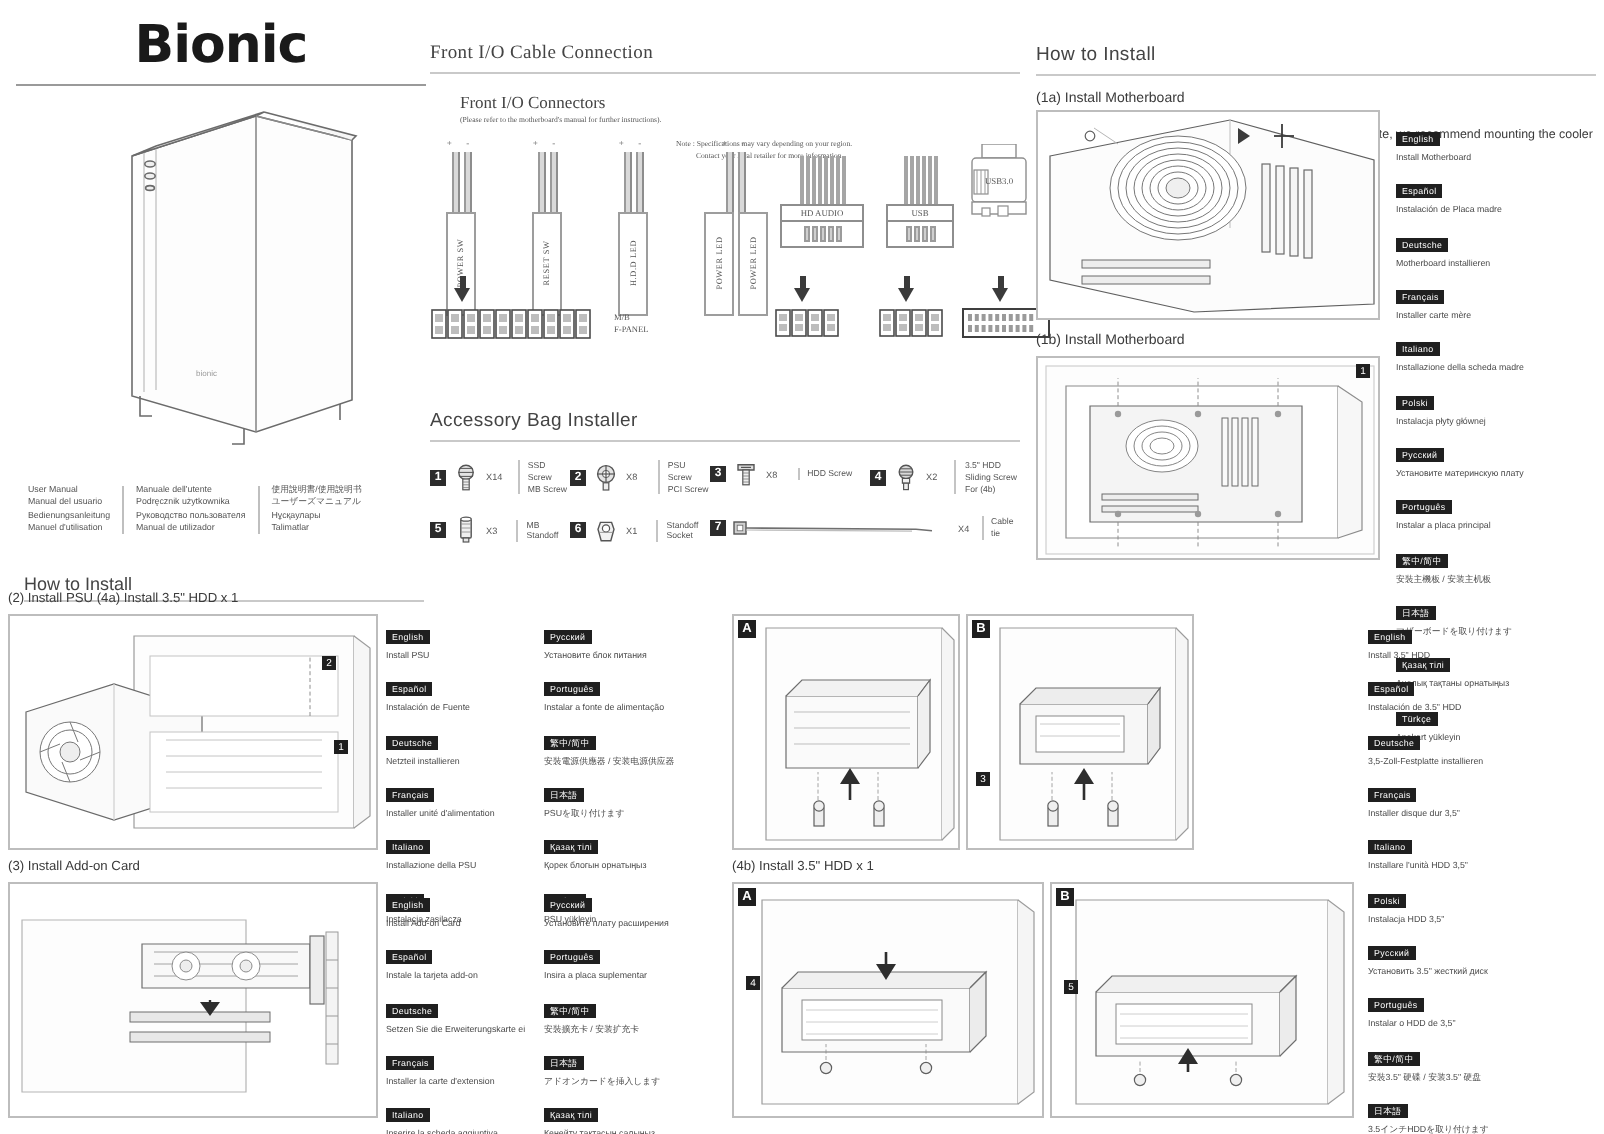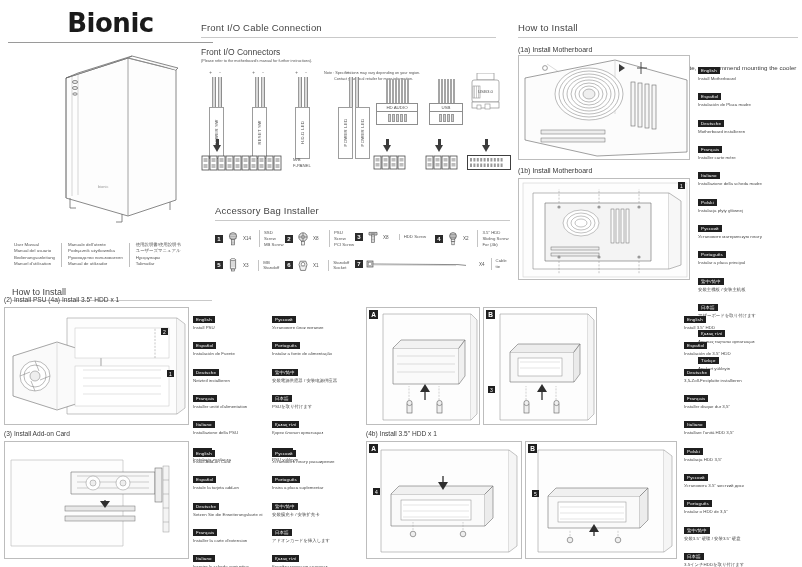--- a/index.html
+++ b/index.html
@@ -30,21 +30,21 @@
   #lang-row { position:absolute; left:4px; top:236px; width:200px; display:flex; gap:0px; }
   #lang-row .col { padding:0 6px; }
   #lang-row .col:first-child { padding-left:2px; }
   #lang-row .sep { width:1px; background:#bfbfbf; margin:1px 0; }
 
   #howto-left { position:absolute; left:4px; top:281px; width:200px; }
   #howto-left .t { font-size:9px; color:#444; }
   #howto-left .r { margin-top:3px; border-top:1px solid #c9c9c9; }
 
   
-  #frontio { position:absolute; left:201px; top:22px; width:295px; }
+  #frontio { position:absolute; left:215px; top:22px; width:295px;font-family:Liberation Serif, serif; }
   #frontio .rule { margin-top:4px; border-top:1px solid #c9c9c9; }
   #fio-note { position:absolute; right:0; top:24px; width:172px; text-align:left; }
 
   .conn-area { position:relative; height:120px; margin-top:8px; }
 
   
   .plug { position:absolute; width:15px; }
   .plug .wires { height:30px; display:flex; gap:2px; justify-content:center; }
   .plug .wires i { display:block; width:4px; height:100%; background:
         linear-gradient(90deg,#9a9a9a 0 1px,#d9d9d9 1px 3px,#8d8d8d 3px 4px); }
@@ -163,21 +163,21 @@
     <div id="howto-left">
       <div class="t">How to Install</div>
       <div class="r"></div>
     </div>
   </div>
 
   <div id="frontio">
     <div class="sec-title">Front I/O Cable Connection</div>
     <div class="rule"></div>
 
-    <div style="position:relative; margin-top:9px;">
+    <div style="position:relative; margin-top:9px;margin-left:15px;">
       <div class="sub-title">Front I/O Connectors</div>
       <div class="micro" style="margin-top:2px;">(Please refer to the motherboard's manual for further instructions).</div>
       <div id="fio-note">
         <div class="micro">Note : Specifications may vary depending on your region.</div>
         <div class="micro" style="padding-left:10px;">Contact your local retailer for more information.</div>
       </div>
     </div>
 
     <div class="conn-area">
 

